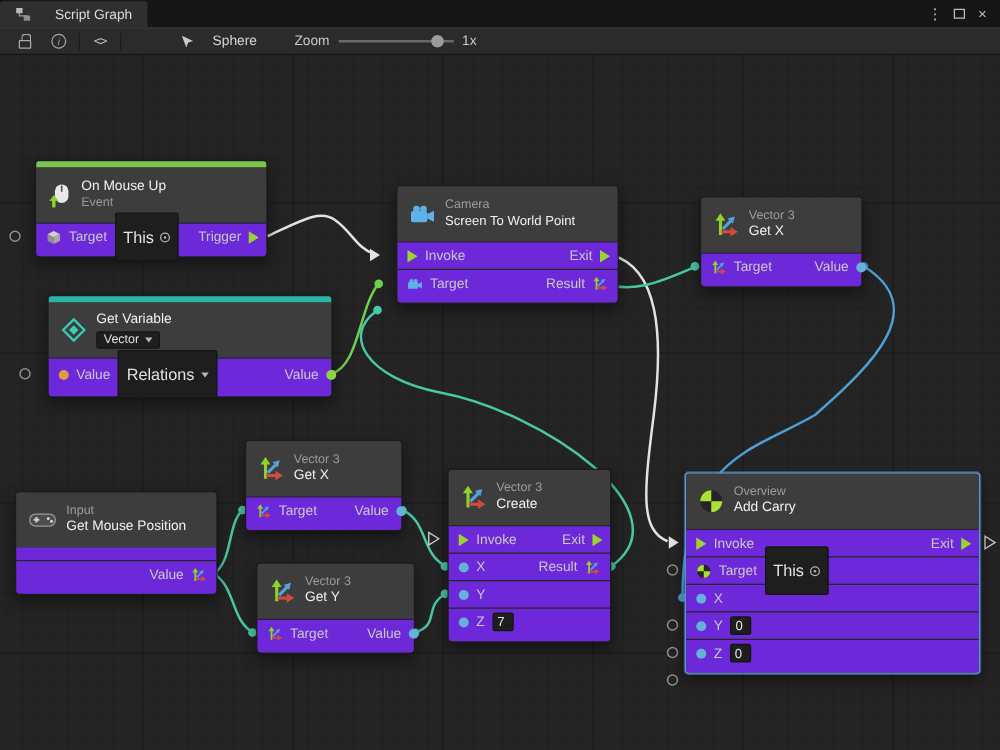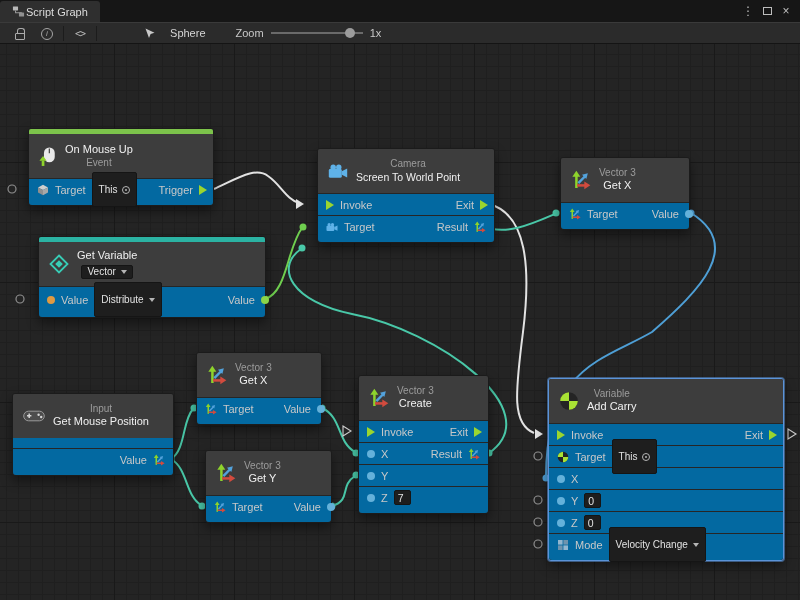--- a/index.html
+++ b/index.html
@@ -2,21 +2,21 @@
 <html><head>
 <meta charset="utf-8">
 <style>
   *{margin:0;padding:0;box-sizing:border-box}
   html,body{width:800px;height:600px;overflow:hidden}
   body{position:relative;background:#242424;font-family:"Liberation Sans",sans-serif;-webkit-font-smoothing:antialiased}
   #app{position:absolute;inset:0}
 
   
   .tabbar{position:absolute;top:0;left:0;right:0;height:22px;background:#161616;display:flex;align-items:flex-end;z-index:6}
-  .tab{height:21px;display:flex;align-items:center;gap:1px;padding:0 12px;background:#2f2f2f;color:#dcdcdc;font-size:11px;border-radius:3px 3px 0 0}
+  .tab{height:21px;display:flex;align-items:center;gap:19px;padding:0 12px;background:#2f2f2f;color:#dcdcdc;font-size:11px;border-radius:3px 3px 0 0}
   .winctrl{margin-left:auto;display:flex;align-items:center;gap:3px;padding-right:6px;height:22px}
   .wbtn{color:#bdbdbd;font-size:12px;width:16px;text-align:center;line-height:20px}
   .maxbox{display:inline-block;width:9px;height:8px;border:1px solid #bdbdbd;margin-top:6px}
 
   
   .toolbar{position:absolute;top:22px;left:0;right:0;height:22px;background:#2b2b2b;border-top:1px solid #3a3a3a;border-bottom:1px solid #141414;display:flex;align-items:center;padding:0 6px;font-size:11px;color:#c9c9c9;z-index:6;white-space:nowrap}
   .tbtn{padding:2px 7px}
   .tbtn.active{background:#5a5a5a;color:#fff;border-radius:2px}
   .tbtn.disabled{color:#6e6e6e}
   .vsep{width:1px;height:15px;background:#1c1c1c;margin:0 3px}
@@ -46,35 +46,35 @@
   .hollow{fill:#242424;stroke:#8f8f8f;stroke-width:1.2}
   .htri{fill:#242424;stroke:#cfcfcf;stroke-width:1.1}
   .ahead{fill:#e2e2e2}
 
   
   .node{position:absolute;z-index:2;background:#2e2e2e;border:1px solid #1b1b1b;border-radius:3px;box-shadow:0 5px 12px rgba(0,0,0,.45);font-size:11px;color:#c8c8c8}
   .node.selected{border-color:#5b93d8;box-shadow:0 0 0 1px rgba(91,147,216,.55),0 5px 12px rgba(0,0,0,.45)}
   .accent{height:5px;border-radius:2px 2px 0 0}
   .head{height:44px;display:flex;align-items:center;gap:8px;padding:0 10px;background:#3d3d3d}
   .node>.head:first-child{border-radius:2px 2px 0 0}
-  .titles{display:flex;flex-direction:column;justify-content:center;line-height:1.25;align-items:center}
+  .titles{display:flex;flex-direction:column;justify-content:center;line-height:1.25;align-items:flex-start}
   .cat{font-size:10px;color:#9c9c9c}
   .title{font-size:11px;color:#f0f0f0;white-space:nowrap}
-  .rows{background:#0369a1;border-radius:0 0 3px 3px;padding-bottom:5px}
+  .rows{background:#6d28d9;border-radius:0 0 3px 3px;padding-bottom:5px}
   .rows.padded{padding-top:10px}
   .row{height:22px;display:flex;align-items:center;gap:6px;padding:0 8px;border-top:1px solid #262626}
   .row-lg{height:26px}
   .lb{white-space:nowrap;color:#c8c8c8}
   .sp{flex:1}
   .pdot{width:8px;height:8px;border-radius:50%;flex:none}
   .edge-r{margin-right:-12px}
   .c-blue{background:#64b1da}.c-green{background:#8bd44a}.c-orange{background:#df9a43}
   .fa{width:0;height:0;border-left:8px solid #9ad52f;border-top:5px solid transparent;border-bottom:5px solid transparent;flex:none}
   .fa.out{margin-right:-2px}
-  .chip{display:inline-flex;align-items:center;gap:5px;background:#1e1e1e;border:1px solid #151515;border-radius:2px;padding:11px 6px;font-size:10px;color:#e2e2e2;white-space:nowrap}
+  .chip{display:inline-flex;align-items:center;gap:5px;background:#1e1e1e;border:1px solid #151515;border-radius:2px;padding:11px 6px;font-size:13px;color:#e2e2e2;white-space:nowrap}
   .chip.sm{padding:0 5px;font-size:10px;margin-top:2px}
   .odot{position:relative;width:8px;height:8px;border:1px solid #b5b5b5;border-radius:50%;display:inline-block;flex:none}
   .odot::after{content:"";position:absolute;inset:2px;background:#b5b5b5;border-radius:50%}
   .num{width:17px;height:15px;background:#1e1e1e;border:1px solid #151515;border-radius:2px;color:#e2e2e2;font-size:10.5px;padding:0 3px;font-family:inherit}
   .vmini{width:12px;height:12px;flex:none}
 </style>
 </head>
 <body>
 
 <div id="app">
@@ -226,21 +226,21 @@
           <span>Vector</span>
           <span class="caret"></span>
         </span>
       </div>
     </div>
     <div class="rows">
       <div class="row row-lg">
         <span class="pdot c-orange"></span>
         <span class="lb">Value</span>
         <span class="chip">
-          <span>Distribute</span>
+          <span>Relations</span>
           <span class="caret"></span>
         </span>
         <span class="sp"></span>
         <span class="lb">Value</span>
         <span class="pdot c-green edge-r"></span>
       </div>
     </div>
   </div>
 
   <div class="node" style="left:317px;top:148px;width:178px">
@@ -405,21 +405,21 @@
       </div>
     </div>
   </div>
 
   <div class="node selected" style="left:548px;top:378px;width:236px">
     <div class="head">
       <svg class="hicon" width="20" height="20">
           <use href="#i-rb"></use>
         </svg>
       <div class="titles">
-        <span class="cat">Variable</span>
+        <span class="cat">Overview</span>
         <span class="title">Add Carry</span>
       </div>
     </div>
     <div class="rows">
       <div class="row">
         <span class="fa"></span>
         <span class="lb">Invoke</span>
         <span class="sp"></span>
         <span class="lb">Exit</span>
         <span class="fa out"></span>
@@ -443,31 +443,20 @@
       <div class="row">
         <span class="pdot c-blue"></span>
         <span class="lb">Y</span>
         <input class="num" value="0" style="">
         <span class="sp"></span>
       </div>
       <div class="row">
         <span class="pdot c-blue"></span>
         <span class="lb">Z</span>
         <input class="num" value="0" style="">
-        <span class="sp"></span>
-      </div>
-      <div class="row">
-        <svg class="vmini" width="12" height="12">
-            <use href="#i-enum"></use>
-          </svg>
-        <span class="lb">Mode</span>
-        <span class="chip">
-          <span>Velocity Change</span>
-          <span class="caret"></span>
-        </span>
         <span class="sp"></span>
       </div>
     </div>
   </div>
 
   <div class="tabbar">
     <div class="tab">
       <svg width="13" height="13">
           <use href="#i-graph"></use>
         </svg>

